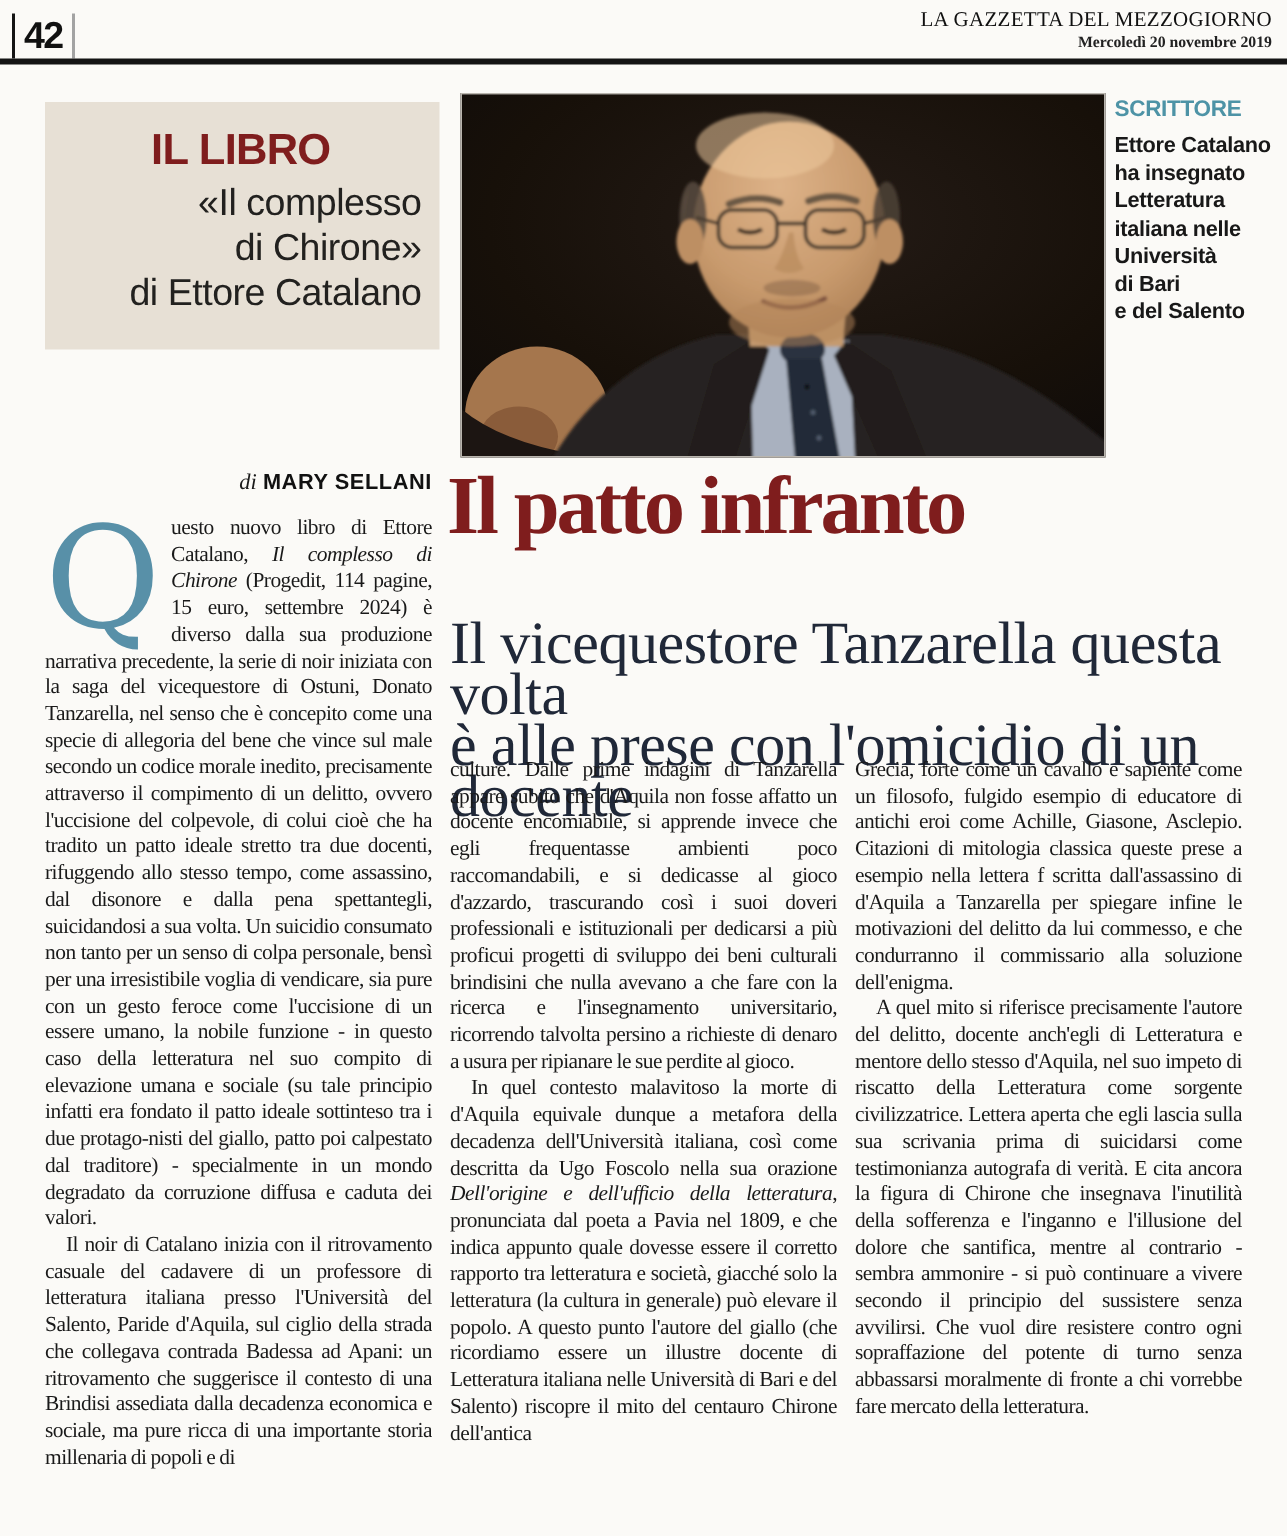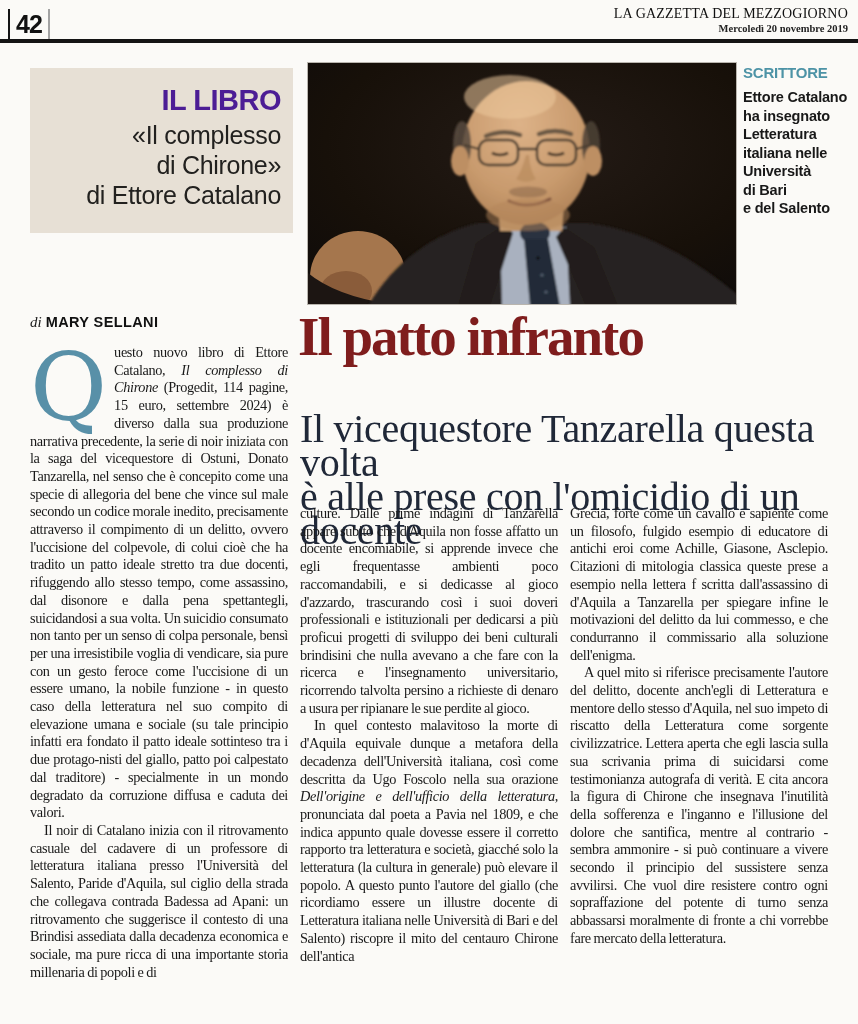--- a/index.html
+++ b/index.html
@@ -26,21 +26,21 @@
     color:#222; line-height:13px;
   }
   .header-rule { position:absolute; left:0; top:39px; width:858px; height:4px; background:#141414; }
   
   .book-box {
     position:absolute; left:30px; top:68px; width:263px; height:165px;
     background:#e7e0d5; padding:16px 12px 0 10px; text-align:right;
   }
   .book-kicker {
     font-family:"Liberation Sans", sans-serif; font-weight:bold;
-    font-size:29px; line-height:32px; letter-spacing:-.5px; color:#4c1d95;
+    font-size:29px; line-height:32px; letter-spacing:-.5px; color:#7f1d1d;text-align:center;
   }
   .book-title {
     margin-top:4px; font-family:"Liberation Sans", sans-serif; font-weight:400;
     font-size:25px; line-height:30px; color:#22211f; white-space:pre-line; letter-spacing:-.3px;
   }
   
   .photo {
     position:absolute; left:307px; top:62px; width:430px; height:243px;
     border:1px solid #b9b5ae; background:#17110e; overflow:hidden;
   }
@@ -49,21 +49,21 @@
   .author-kicker {
     font-family:"Liberation Sans", sans-serif; font-weight:bold;
     font-size:15px; line-height:18px; color:#4d93a6; letter-spacing:-.2px;
   }
   .author-caption {
     margin-top:6px; font-family:"Liberation Sans", sans-serif; font-weight:bold;
     font-size:14.5px; line-height:18.5px; color:#181818; white-space:pre-line; letter-spacing:-.2px;
   }
   
   .byline {
-    position:absolute; left:30px; top:313px; width:258px; text-align:left;
+    position:absolute; left:30px; top:313px; width:258px; text-align:right;
   }
   .byline .by-prefix { font-style:italic; font-size:15px; color:#1a1a1a; }
   .byline .by-name {
     font-family:"Liberation Sans", sans-serif; font-weight:bold; font-size:14.5px;
     letter-spacing:.4px; color:#111;
   }
   .headline {
     position:absolute; left:298px; top:300px; width:560px;
     font-family:"Liberation Serif", serif; font-weight:bold;
     font-size:55px; line-height:74px; letter-spacing:-2px; color:#7f1d1d;

